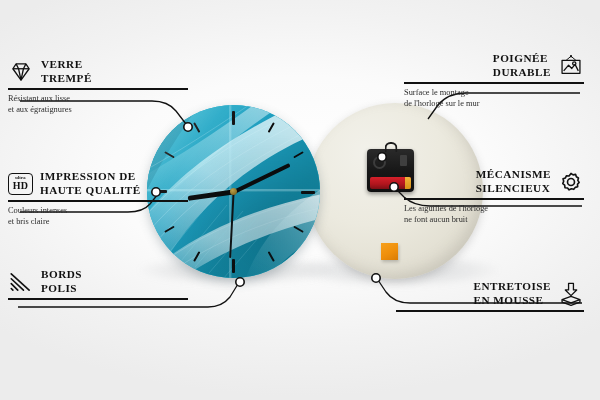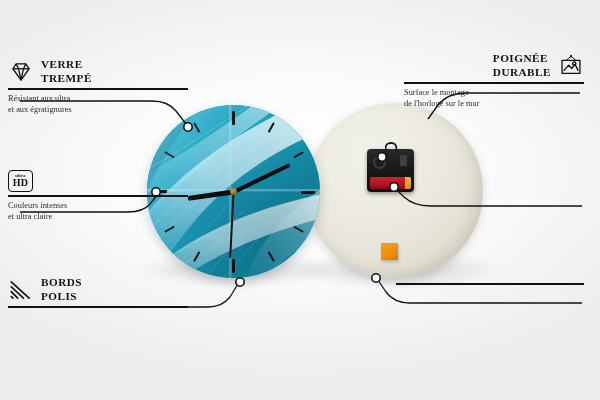--- a/index.html
+++ b/index.html
@@ -269,37 +269,38 @@
         <svg viewBox="0 0 32 32" fill="none" stroke="currentColor" stroke-width="1.6" stroke-linejoin="round">
           <path d="M6 12 L10 6 L22 6 L26 12 L16 26 Z"></path>
           <path d="M6 12 L26 12"></path>
             <path d="M10 6 L13 12 L16 26"></path>
             <path d="M22 6 L19 12 L16 26"></path>
         </svg>
       </span>
       <span class="f-title"><span>VERRE</span><br><span>TREMPÉ</span></span>
     </div>
     <div class="f-rule"></div>
-    <div class="f-desc">Résistant aux ultra
+    <div class="f-desc">Résistant aux lisse
 et aux égratignures</div>
   </div>
 
   <div class="feature left" style="top:170px;">
     <div class="f-head">
       <span class="hd-badge">
         <span class="hd-ultra">ultra</span>
         <span class="hd-hd">HD</span>
       </span>
+      <span class="f-title"><span>IMPRESSION DE</span><br><span>HAUTE QUALITÉ</span></span>
     </div>
     <div class="f-rule"></div>
     <div class="f-desc">Couleurs intenses
-et ultra claire</div>
-  </div>
-
-  <div class="feature left" style="top:276px;">
+et bris claire</div>
+  </div>
+
+  <div class="feature left" style="top:268px;">
     <div class="f-head">
       <span class="f-icon">
         <svg viewBox="0 0 32 32" fill="none" stroke="currentColor" stroke-width="2" stroke-linecap="round">
           <path d="M4 6 L26 26"></path>
             <path d="M4 12 L19 26"></path>
             <path d="M4 18 L12 26"></path>
             <path d="M4 24 L6 26"></path>
         </svg>
       </span>
       <span class="f-title"><span>BORDS</span><br><span>POLIS</span></span>
@@ -318,18 +319,44 @@
           <circle cx="20" cy="13" r="2"></circle>
         </svg>
       </span>
       <span class="f-title"><span>POIGNÉE</span><br><span>DURABLE</span></span>
     </div>
     <div class="f-rule"></div>
     <div class="f-desc">Surface le montage
 de l'horloge sur le mur</div>
   </div>
 
+  <div class="feature right" style="top:168px;">
+    <div class="f-head">
+      <span class="f-icon">
+        <svg viewBox="0 0 32 32" fill="none" stroke="currentColor" stroke-width="2" stroke-linejoin="round">
+          <path d="M16 5.5 L18.6 7.2 L21.6 6.6 L22.6 9.5 L25.2 11 L24.4 14 L26 16.5 L24 18.8 L24.2 21.9
+                   L21.2 22.6 L19.4 25 L16.4 24.3 L13.7 25.7 L11.7 23.4 L8.6 23 L8.2 19.9 L5.9 18
+                   L7 15.1 L6.2 12.1 L9.1 11 L10.5 8.3 L13.6 8.6 Z"></path>
+          <circle cx="16" cy="16" r="4.3"></circle>
+        </svg>
+      </span>
+      <span class="f-title"><span>MÉCANISME</span><br><span>SILENCIEUX</span></span>
+    </div>
+    <div class="f-rule"></div>
+    <div class="f-desc">Les aiguilles de l'horloge
+ne font aucun bruit</div>
+  </div>
 
   <div class="feature right" style="top:280px; width:188px;">
+    <div class="f-head">
+      <span class="f-icon">
+        <svg viewBox="0 0 32 32" fill="none" stroke="currentColor" stroke-width="1.6" stroke-linejoin="round">
+          <path d="M13 3 L19 3 L19 11 L23 11 L16 18 L9 11 L13 11 Z"></path>
+          <path d="M16 19 L27 23 L16 27 L5 23 Z"></path>
+          <path d="M5 23 L5 26 L16 30 L27 26 L27 23"></path>
+        </svg>
+      </span>
+      <span class="f-title"><span>ENTRETOISE</span><br><span>EN MOUSSE</span></span>
+    </div>
     <div class="f-rule"></div>
   </div>
 
 </div>
 
 </body></html>

